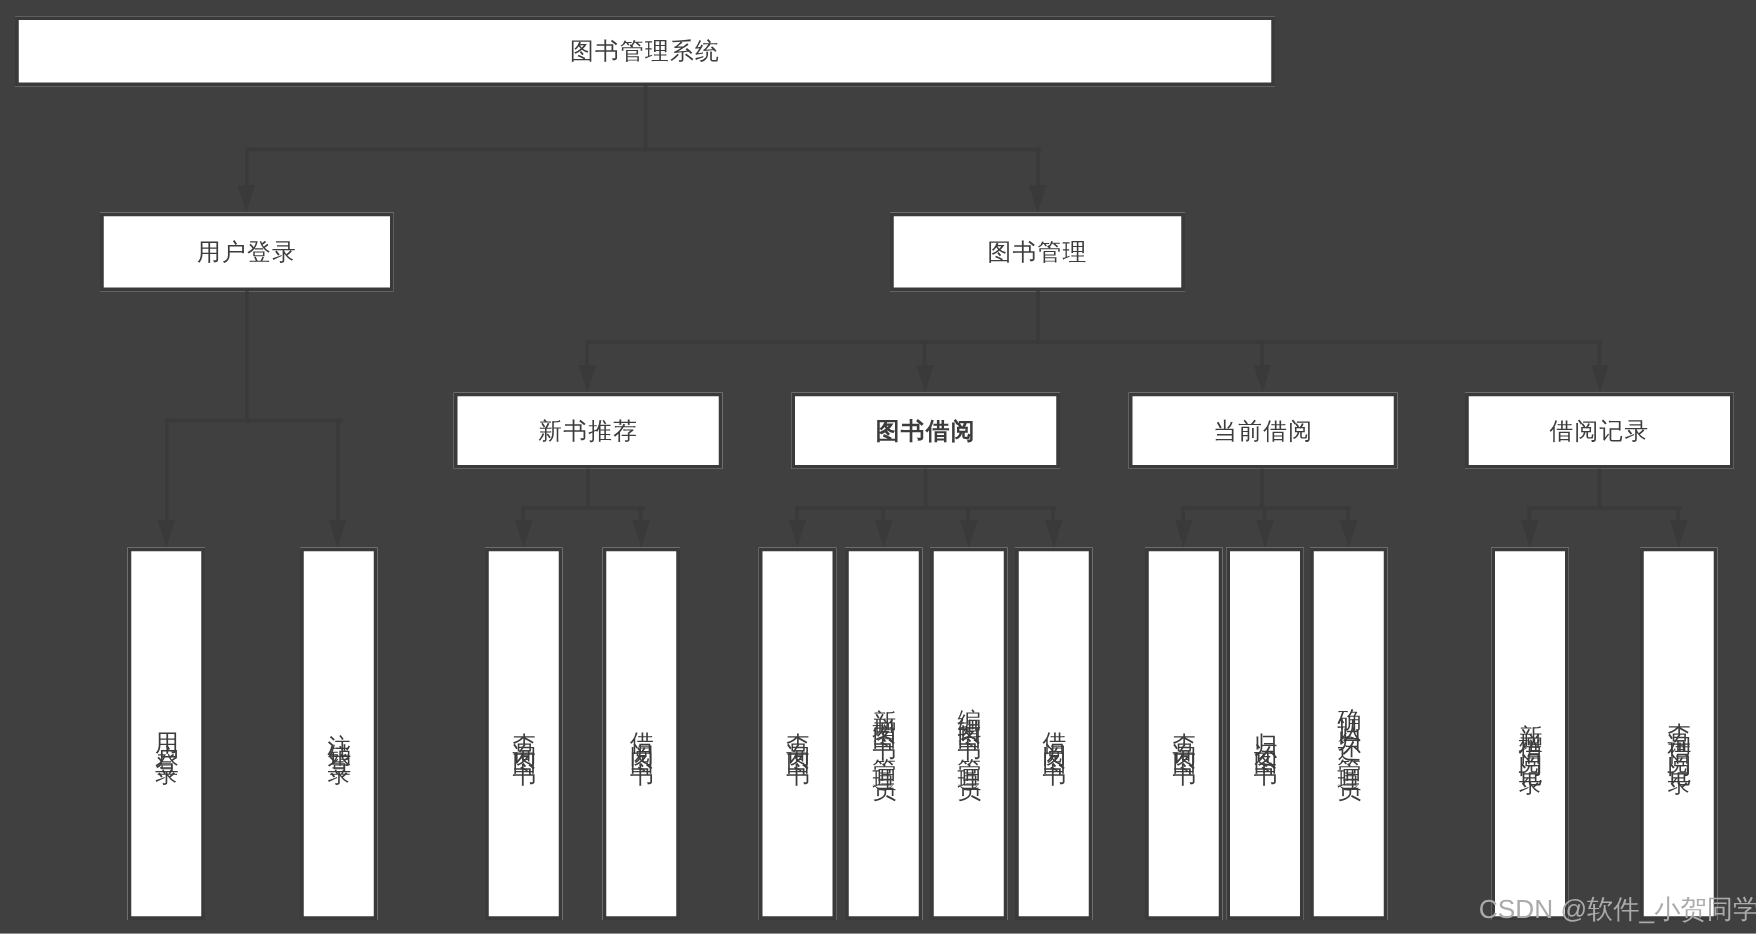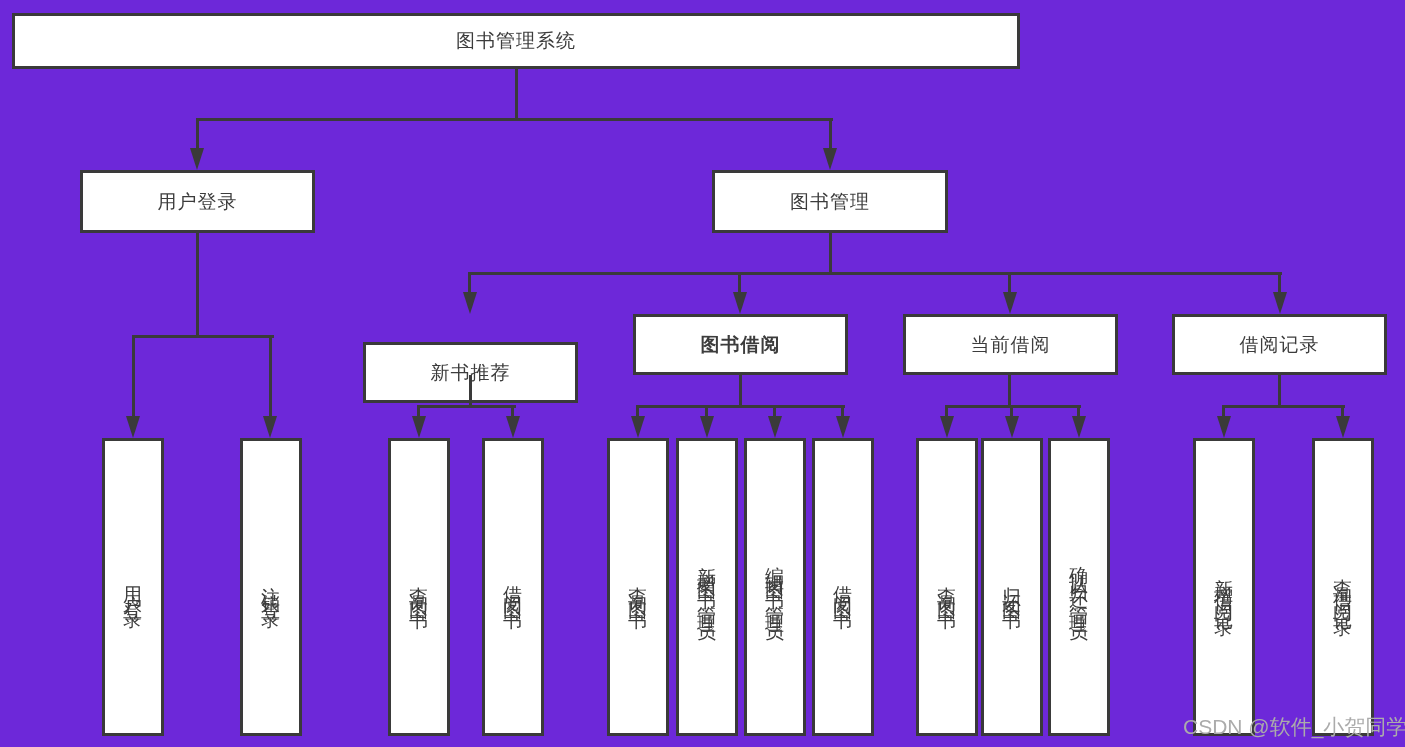--- a/index.html
+++ b/index.html
@@ -1,19 +1,19 @@
 <!DOCTYPE html>
 <html><head>
 <meta charset="utf-8">
 <style>
   html,body{margin:0;padding:0;background:#ffffff;}
   #canvas{
     position:relative;
     width:1405px;height:747px;
-    background:#6d28d9;
+    background:#404040;
     font-family:"Liberation Sans","DejaVu Sans",sans-serif;
     overflow:hidden;
   }
   .box{
     position:absolute;
     background:#ffffff;
     border:3px solid #3a3a3a;
     box-sizing:border-box;
     display:flex;align-items:center;justify-content:center;
     color:#3c3c3c;
@@ -83,21 +83,21 @@
   <div class="hline" style="left:468px;top:272px;width:814px;"></div>
   <div class="vline" style="left:468px;top:272px;height:22px;"></div>
   <div class="vline" style="left:738px;top:272px;height:22px;"></div>
   <div class="vline" style="left:1008px;top:272px;height:22px;"></div>
   <div class="vline" style="left:1278px;top:272px;height:22px;"></div>
   <div class="arrow" style="left:463px;top:292px;"></div>
   <div class="arrow" style="left:733px;top:292px;"></div>
   <div class="arrow" style="left:1003px;top:292px;"></div>
   <div class="arrow" style="left:1273px;top:292px;"></div>
 
-  <div class="box" style="left:363px;top:314px;width:215px;height:61px;margin-top:28px;">
+  <div class="box" style="left:363px;top:314px;width:215px;height:61px;">
     <span>新书推荐</span>
   </div>
   <div class="box" style="left:633px;top:314px;width:215px;height:61px;font-weight:bold;">
     <span>图书借阅</span>
   </div>
   <div class="box" style="left:903px;top:314px;width:215px;height:61px;">
     <span>当前借阅</span>
   </div>
   <div class="box" style="left:1172px;top:314px;width:215px;height:61px;">
     <span>借阅记录</span>

